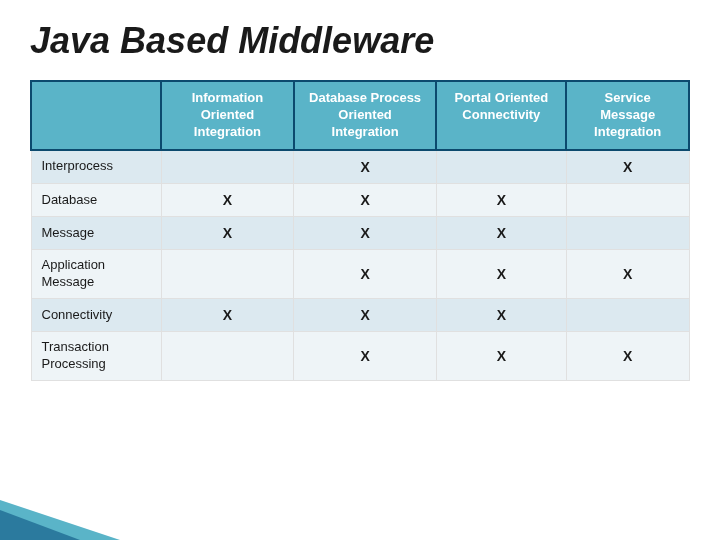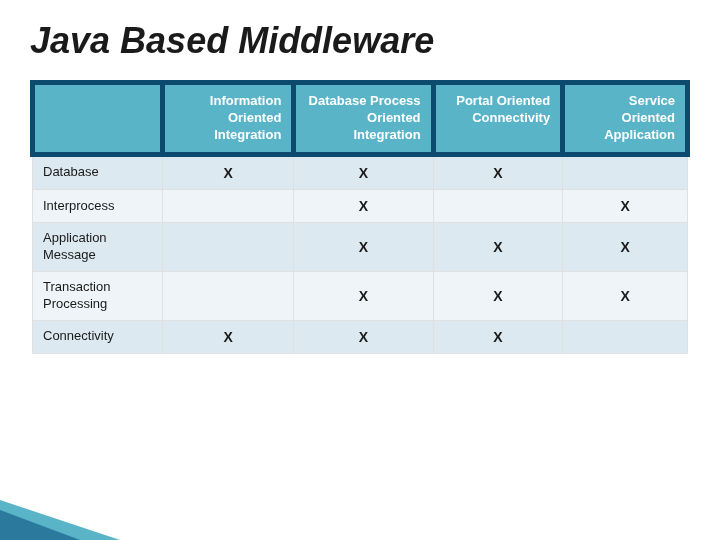--- a/index.html
+++ b/index.html
@@ -36,23 +36,23 @@
       width: 100%;
       border-collapse: collapse;
       font-size: 13px;
     }
 
     thead tr th {
       background-color: #5ab4c8;
       color: #ffffff;
       font-weight: bold;
       padding: 8px 10px;
-      text-align: right;
+      text-align: center;
       vertical-align: top;
-      border: 5px solid #0c4a6e;
+      border: 2px solid #0c4a6e;
       line-height: 1.3;
     }
 
     thead tr th:first-child {
       background-color: #5ab4c8;
       width: 130px;
     }
 
     tbody tr td {
       padding: 7px 10px;
@@ -108,58 +108,65 @@
   <div class="page-title">Java Based Middleware</div>
 
   <div class="table-wrapper">
     <table>
       <thead>
         <tr>
           <th></th>
           <th>Information Oriented Integration</th>
           <th>Database Process Oriented Integration</th>
           <th>Portal Oriented Connectivity</th>
-          <th>Service Oriented Application</th>
+          <th>Service Message Integration</th>
         </tr>
       </thead>
       <tbody>
+        <tr>
+          <td>Interprocess</td>
+          <td class="x-mark"></td>
+          <td class="x-mark">X</td>
+          <td class="x-mark"></td>
+          <td class="x-mark">X</td>
+        </tr>
         <tr>
           <td>Database</td>
           <td class="x-mark">X</td>
           <td class="x-mark">X</td>
           <td class="x-mark">X</td>
           <td class="x-mark"></td>
         </tr>
         <tr>
-          <td>Interprocess</td>
-          <td class="x-mark"></td>
+          <td>Message</td>
+          <td class="x-mark">X</td>
+          <td class="x-mark">X</td>
           <td class="x-mark">X</td>
           <td class="x-mark"></td>
-          <td class="x-mark">X</td>
         </tr>
         <tr>
           <td>Application Message</td>
-          <td class="x-mark"></td>
-          <td class="x-mark">X</td>
-          <td class="x-mark">X</td>
-          <td class="x-mark">X</td>
-        </tr>
-        <tr>
-          <td>Transaction Processing</td>
           <td class="x-mark"></td>
           <td class="x-mark">X</td>
           <td class="x-mark">X</td>
           <td class="x-mark">X</td>
         </tr>
         <tr>
           <td>Connectivity</td>
           <td class="x-mark">X</td>
           <td class="x-mark">X</td>
           <td class="x-mark">X</td>
           <td class="x-mark"></td>
         </tr>
+        <tr>
+          <td>Transaction Processing</td>
+          <td class="x-mark"></td>
+          <td class="x-mark">X</td>
+          <td class="x-mark">X</td>
+          <td class="x-mark">X</td>
+        </tr>
       </tbody>
     </table>
   </div>
 
   <div class="bottom-decoration"></div>
   <div class="bottom-decoration2"></div>
 </div>
 
 </body></html>

